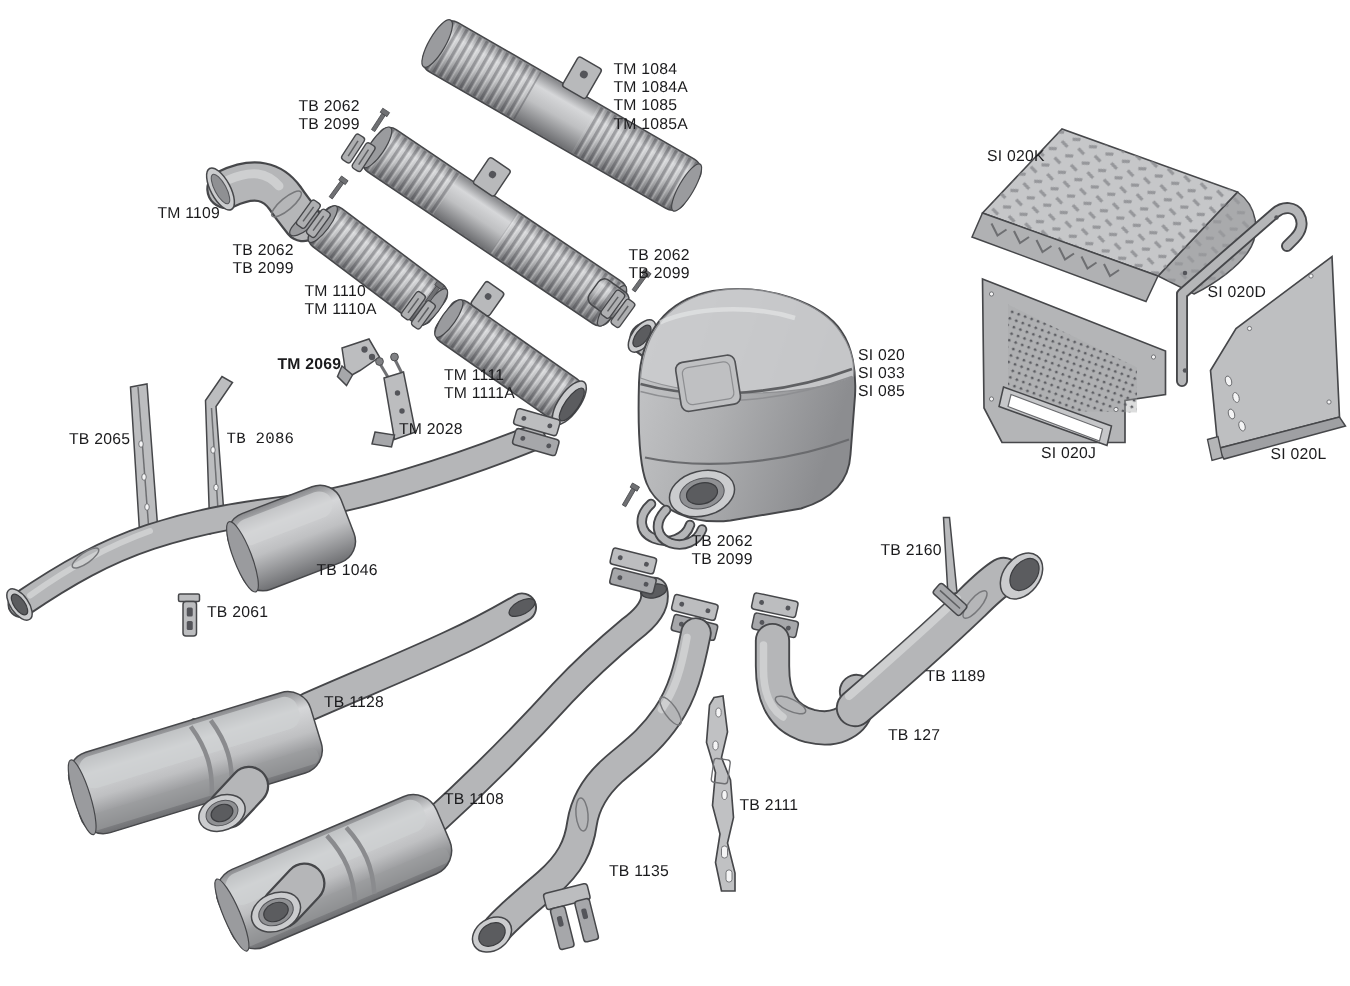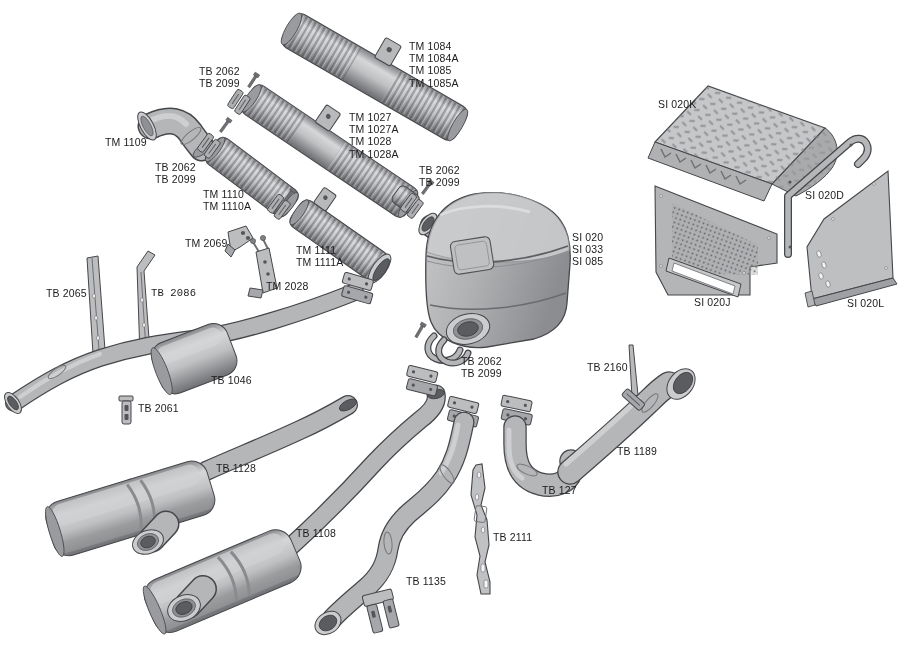--- a/index.html
+++ b/index.html
@@ -410,42 +410,36 @@
       <div class="part-label" style="left: 409px; top: 40px; color: rgb(27, 27, 29);">
         <div>TM 1084</div>
         <div>TM 1084A</div>
         <div>TM 1085</div>
         <div>TM 1085A</div>
       </div>
       <div class="part-label" style="left: 199px; top: 65px; color: rgb(27, 27, 29);">
         <div>TB 2062</div>
         <div>TB 2099</div>
       </div>
-      <div class="part-label" style="left: 349px; top: 111px; color: rgb(27, 27, 29);">
-        <div>TM 1027</div>
-        <div>TM 1027A</div>
-        <div>TM 1028</div>
-        <div>TM 1028A</div>
-      </div>
       <div class="part-label" style="left: 105px; top: 136px; color: rgb(27, 27, 29); text-align: center;">
         <div>TM 1109</div>
       </div>
       <div class="part-label" style="left: 155px; top: 161px; color: rgb(27, 27, 29);">
         <div>TB 2062</div>
         <div>TB 2099</div>
       </div>
       <div class="part-label" style="left: 419px; top: 164px; color: rgb(27, 27, 29);">
         <div>TB 2062</div>
         <div>TB 2099</div>
       </div>
       <div class="part-label" style="left: 203px; top: 188px; color: rgb(27, 27, 29);">
         <div>TM 1110</div>
         <div>TM 1110A</div>
       </div>
-      <div class="part-label" style="left: 185px; top: 237px; color: rgb(27, 27, 29);">
+      <div class="part-label" style="left: 185px; top: 237px; color: rgb(27, 27, 29); font-weight: bold;">
         <div>TM 2069</div>
       </div>
       <div class="part-label" style="left: 296px; top: 244px; color: rgb(27, 27, 29);">
         <div>TM 1111</div>
         <div>TM 1111A</div>
       </div>
       <div class="part-label" style="left: 266px; top: 280px; color: rgb(27, 27, 29);">
         <div>TM 2028</div>
       </div>
       <div class="part-label" style="left: 46px; top: 287px; color: rgb(27, 27, 29);">
@@ -480,21 +474,21 @@
       </div>
       <div class="part-label" style="left: 138px; top: 402px; color: rgb(27, 27, 29);">
         <div>TB 2061</div>
       </div>
       <div class="part-label" style="left: 587px; top: 361px; color: rgb(27, 27, 29);">
         <div>TB 2160</div>
       </div>
       <div class="part-label" style="left: 617px; top: 445px; color: rgb(27, 27, 29);">
         <div>TB 1189</div>
       </div>
-      <div class="part-label" style="left: 542px; top: 484px; color: rgb(27, 27, 29);">
+      <div class="part-label" style="left: 592px; top: 484px; color: rgb(27, 27, 29);">
         <div>TB 127</div>
       </div>
       <div class="part-label" style="left: 216px; top: 462px; color: rgb(27, 27, 29); text-align: center;">
         <div>TB 1128</div>
       </div>
       <div class="part-label" style="left: 493px; top: 531px; color: rgb(27, 27, 29);">
         <div>TB 2111</div>
       </div>
       <div class="part-label" style="left: 296px; top: 527px; color: rgb(27, 27, 29);">
         <div>TB 1108</div>

